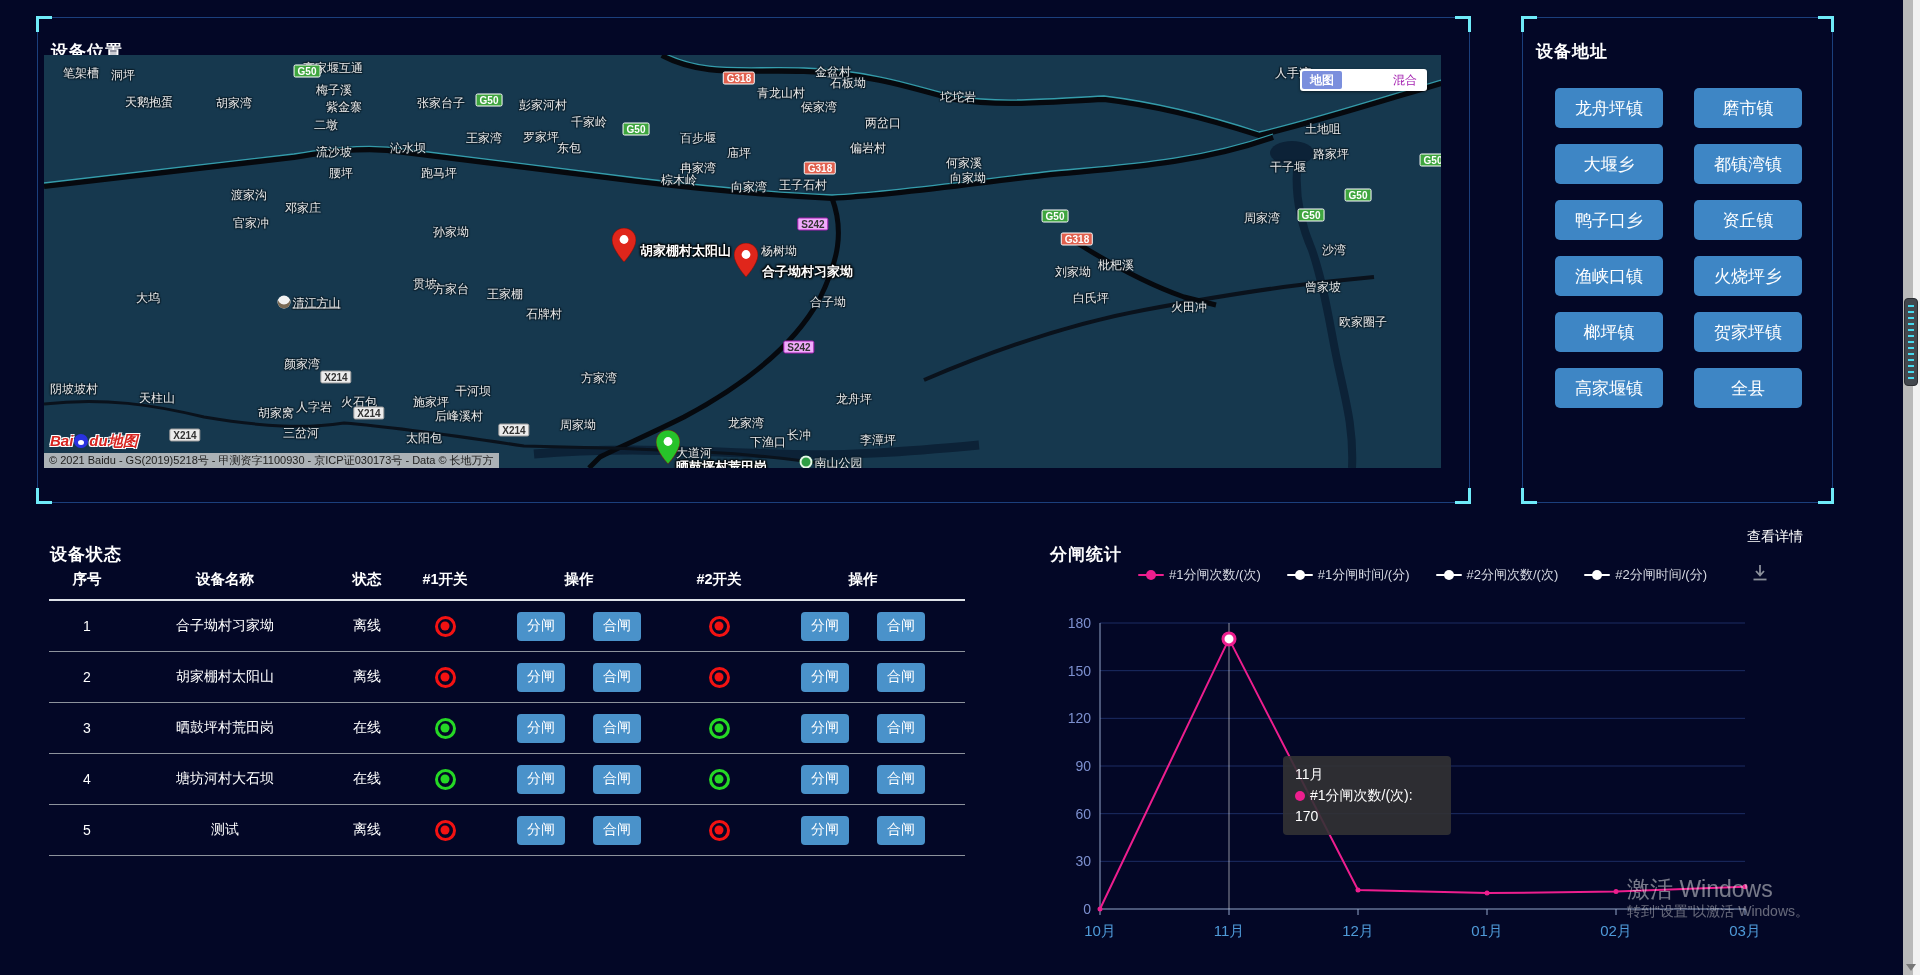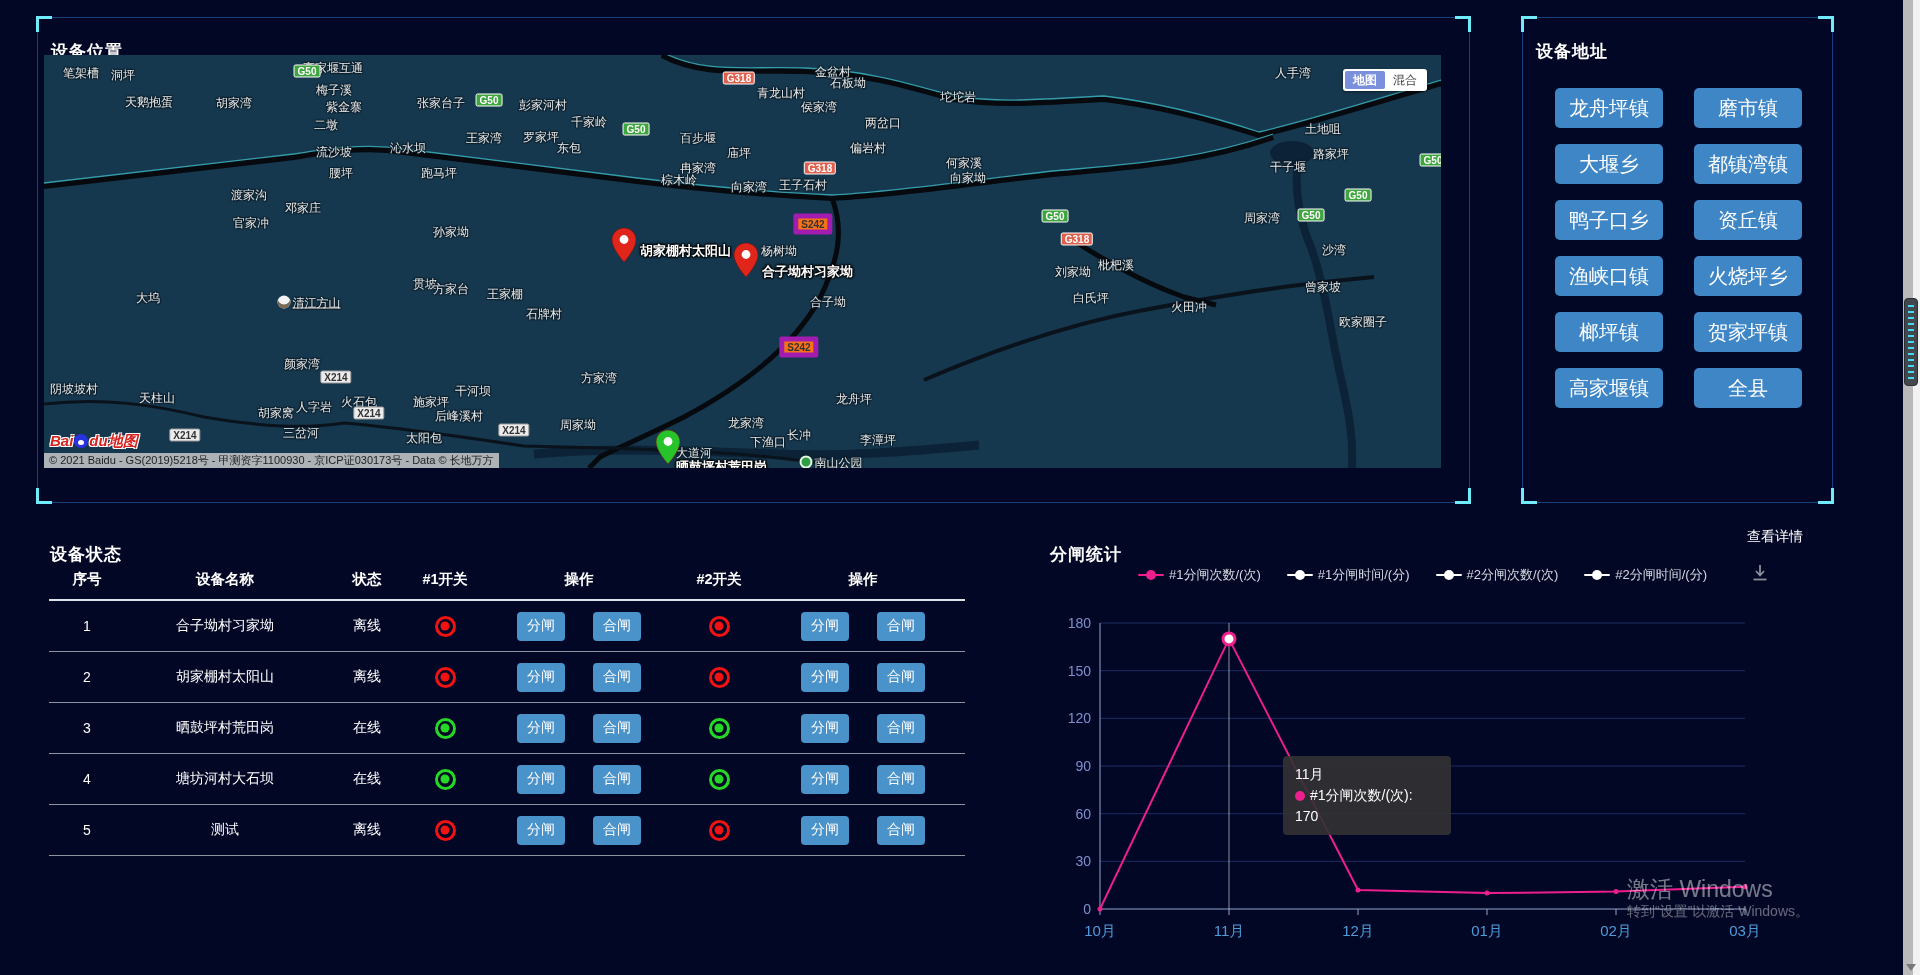--- a/index.html
+++ b/index.html
@@ -23,42 +23,42 @@
   #map-svg{position:absolute;left:0;top:0;}
   .mlabel{position:absolute;transform:translate(-50%,-50%);color:#e9e9e9;font-size:12px;white-space:nowrap;
           text-shadow:1px 1px 1px #0b1b26,-1px -1px 1px #0b1b26,1px -1px 1px #0b1b26,-1px 1px 1px #0b1b26;}
   .mlabel .ic{display:inline-block;width:13px;height:13px;border-radius:50%;vertical-align:-2px;margin-right:2px;}
   .ic.scenic{background:#f2f2f2;box-shadow:inset 0 -4px 0 #7a6a55;}
   .ic.park{background:#2f9e44;box-shadow:inset 0 0 0 2px #e8f5e9;}
   .shield{position:absolute;transform:translate(-50%,-50%);font-size:10px;font-weight:bold;line-height:11px;
           padding:0 3px;border-radius:2px;white-space:nowrap;}
   .sh-g{background:#3fa53f;color:#fff;border:1px solid #fff;}
   .sh-r{background:#e0604e;color:#fff;border:1px solid #fff;}
-  .sh-y{background:#f97316;color:#333;border:5px solid #a21caf;}
+  .sh-y{background:#f0abfc;color:#333;border:1px solid #a21caf;}
   .sh-w{background:#ececec;color:#333;border:1px solid #9a9a9a;}
   .marker{position:absolute;width:24px;height:34px;}
   .marker .mlbl{position:absolute;color:#fff;font-size:13px;font-weight:bold;white-space:nowrap;
           text-shadow:1px 1px 2px #000,-1px -1px 2px #000,1px -1px 2px #000,-1px 1px 2px #000;}
   #map-toggle{position:absolute;right:14px;top:14px;background:#fff;border-radius:3px;padding:2px;display:flex;
           font-size:12px;line-height:16px;box-shadow:0 1px 3px rgba(0,0,0,.5);}
   #map-toggle .seg{padding:1px 8px;border-radius:2px;cursor:pointer;}
   #map-toggle .seg.on{background:#7b8fdd;color:#fff;font-weight:bold;}
-  #map-toggle .seg.off{background:#fff;color:#404040;}
+  #map-toggle .seg.off{background:#fff;color:#a21caf;margin-left:43px;}
   #baidu-logo{position:absolute;left:6px;bottom:17px;font-size:15px;font-weight:bold;font-style:italic;
           text-shadow:1px 1px 0 #fff,-1px -1px 0 #fff,1px -1px 0 #fff,-1px 1px 0 #fff;}
   #baidu-logo .bai,#baidu-logo .du,#baidu-logo .word{color:#d6231f;}
   #baidu-logo .paw{display:inline-block;width:14px;height:14px;background:#2932e1;border-radius:50% 50% 46% 46%;
           vertical-align:-2px;margin:0 1px;position:relative;}
   #baidu-logo .paw::after{content:"";position:absolute;left:4px;top:6px;width:6px;height:5px;background:#fff;border-radius:50%;}
   #map-copy{position:absolute;left:0;bottom:0;background:rgba(205,205,205,.82);color:#222;font-size:11px;
           line-height:15px;padding:0 5px;white-space:nowrap;}
 
   
   #addr-grid{position:absolute;left:32px;top:70px;display:grid;grid-template-columns:108px 108px;column-gap:31px;row-gap:16px;}
-  .addr-btn{width:108px;height:40px;background:#3e86c5;border:none;border-radius:5px;color:#fff;font-size:20px;cursor:pointer;}
+  .addr-btn{width:108px;height:40px;background:#3e86c5;border:none;border-radius:5px;color:#fff;font-size:17px;cursor:pointer;}
 
   
   #status-title{position:absolute;left:50px;top:529px;color:#fff;font-size:17px;font-weight:bold;letter-spacing:1px;}
   #dtable{position:absolute;left:49px;top:560px;width:916px;color:#fff;font-size:14px;}
   .trow{display:grid;grid-template-columns:76px 200px 84px 72px 196px 84px 204px;align-items:center;height:51px;}
   .trow>div{text-align:center;}
   #tbl-head{height:41px;font-weight:bold;font-size:14.5px;}
   #tbl-head{border-bottom:2px solid #dde1e8;}
   .trow.body{border-bottom:1px solid #8d929c;}
   .dot{display:inline-block;width:21px;height:21px;border-radius:50%;border:3px solid;position:relative;vertical-align:middle;}

